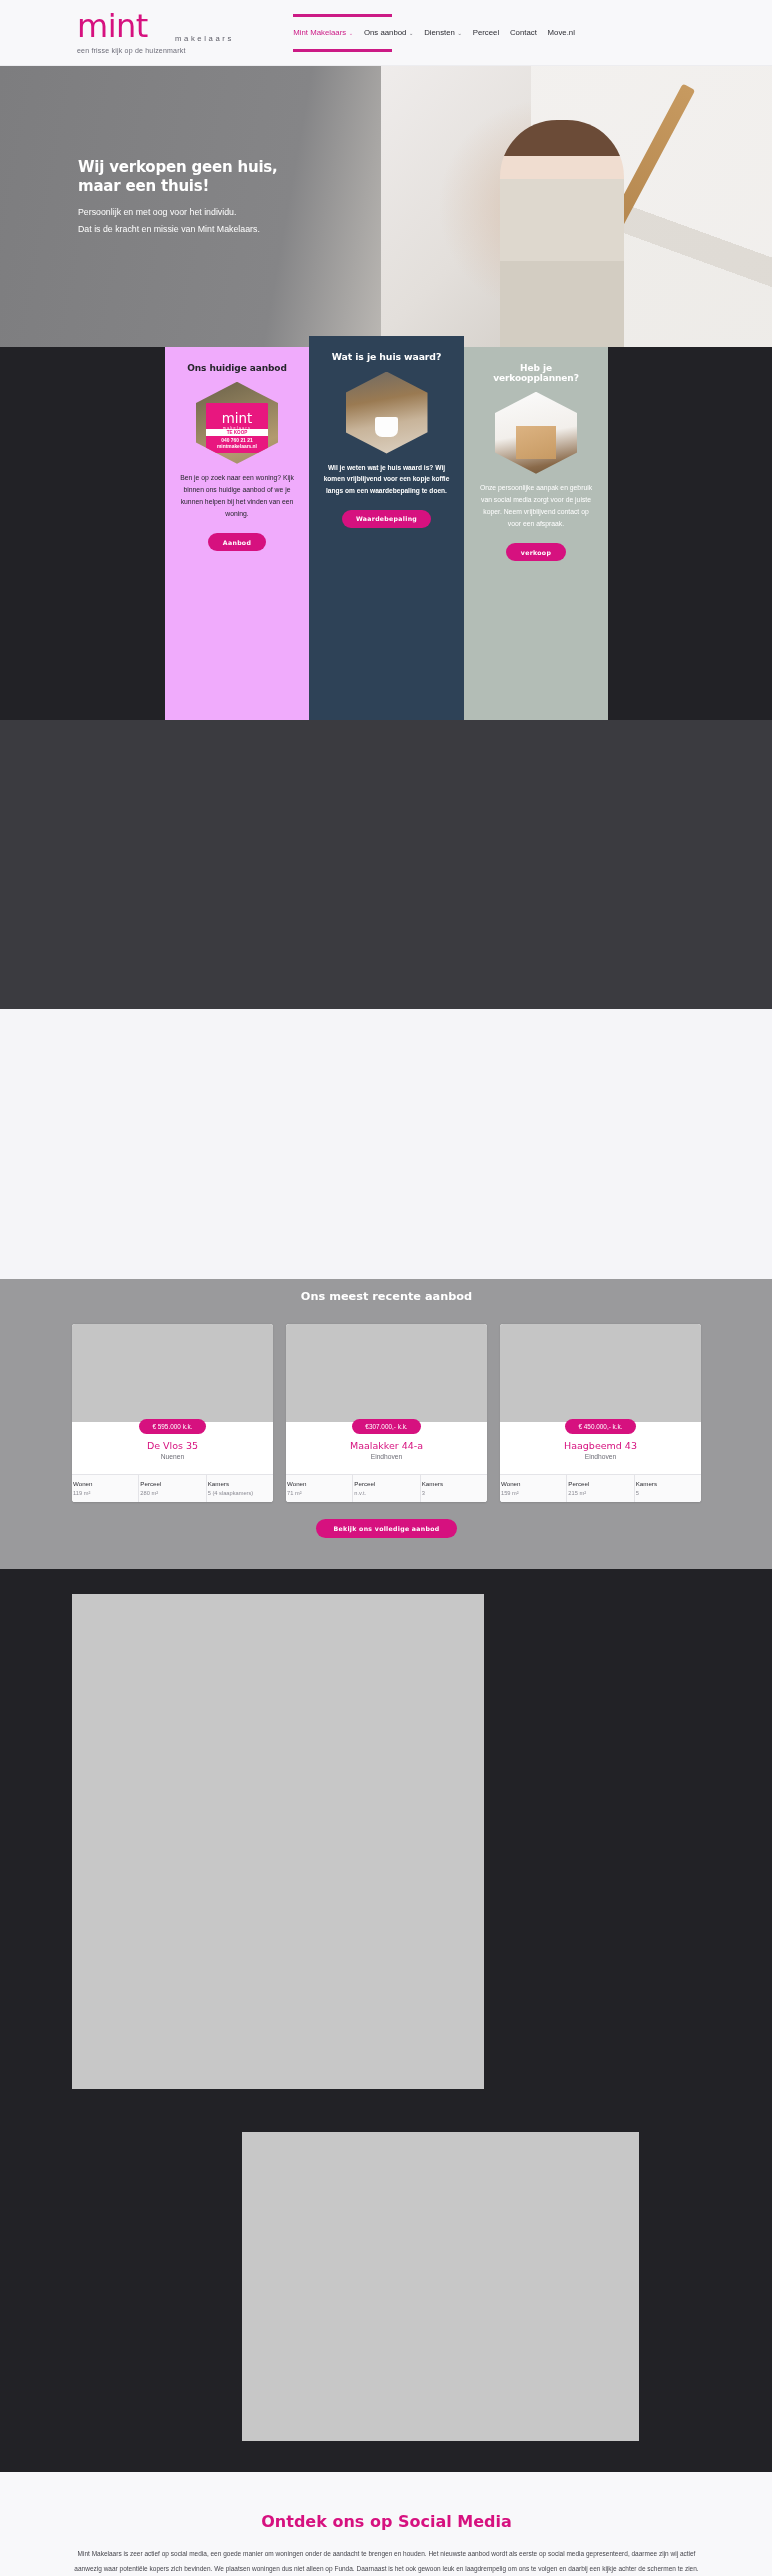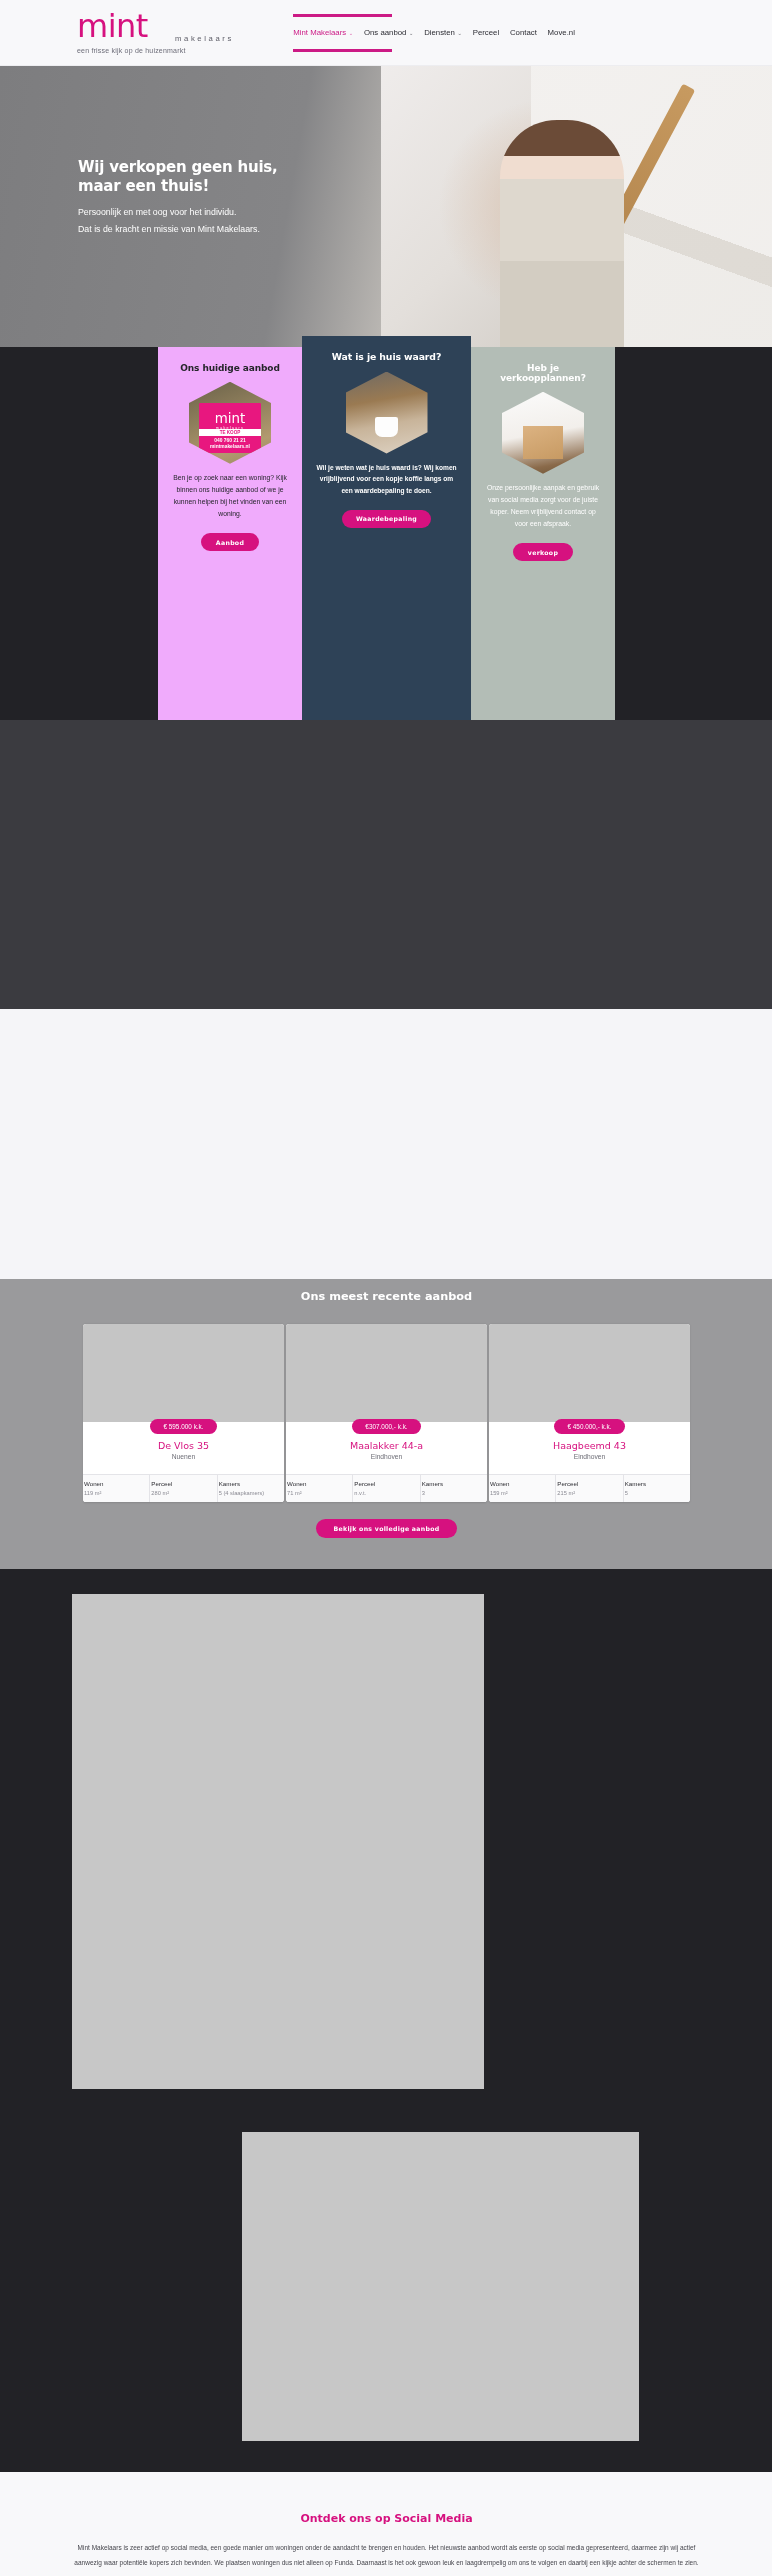--- a/index.html
+++ b/index.html
@@ -102,21 +102,21 @@
     font-size: 15px; line-height: 1.26; color: #fff; font-weight: 700; letter-spacing: -0.2px;
   }
   .hero p { color: #fff; font-size: 8.8px; margin-top: 11.3px; }
   .hero p + p { margin-top: 7.2px; }
 
   
   .cards-band { background: #222226; padding: 0 0 0 0; position: relative; }
   .cards-row { display: flex; justify-content: center; gap: 0; }
   .promo-card { width: 144px; padding: 15.5px 12.4px 20.6px; text-align: center; }
   .promo-card.light  { background: #f0abfc; color: #25252b; min-height: 361px; }
-  .promo-card.dark   { background: #2e4257; color: #fff; min-height: 384px; margin-top: -11.3px; width: 169px; }
+  .promo-card.dark   { background: #2e4257; color: #fff; min-height: 384px; margin-top: -11.3px; width: 155px; }
   .promo-card.sage   { background: #b3bdb6; color: #fff; min-height: 361px; }
   .promo-card h2 {
     font-family: "DejaVu Sans", sans-serif;
     font-size: 9px; font-weight: 700; letter-spacing: -0.1px; margin-bottom: 9.3px;
   }
   .promo-card.dark h2 { font-size: 9.3px; }
   .hex {
     width: 82px; height: 82px; margin: 3.1px auto 8.2px;
     clip-path: polygon(50% 0%, 100% 26%, 100% 74%, 50% 100%, 0% 74%, 0% 26%);
   }
@@ -167,21 +167,21 @@
 
   .dark-filler { background: #3b3b40; height: 289px; }
   .light-filler { background: #f5f5f8; height: 270px; }
 
   
   .listings { background: #9a9a9c; padding: 11px 0 31px; }
   .listings h2 {
     text-align: center; color: #fff; font-weight: 700; font-size: 11.3px;
     font-family: "DejaVu Sans", sans-serif; margin-bottom: 21.6px;
   }
-  .listing-row { display: flex; justify-content: center; gap: 2px; }
+  .listing-row { display: flex; justify-content: center; gap: 13px; }
   .listing-card {
     width: 201px; background: #fff; border-radius: 3.1px; overflow: hidden;
     box-shadow: 0 0.5px 2.1px rgba(0,0,0,.12);
   }
   .listing-photo { height: 98px; background: #c5c5c5; }
   .listing-body { padding: 0 8.2px 7.2px; text-align: center; position: relative; }
   .price-pill {
     display: inline-block; background: #d6117f; color: #fff; font-size: 6.4px;
     padding: 4.1px 13.4px; border-radius: 12.4px; margin-top: -9.8px; position: relative;
   }
@@ -199,21 +199,21 @@
   .listings-cta .pill { margin-top: 0; padding: 6.2px 17.5px; }
 
   
   .gallery { background: #222226; padding: 25px 0 31px; }
   .gal-img-1 { width: 412px; height: 495px; background: #c7c7c7; margin-left: 72px; }
   .gal-img-2 { width: 397px; height: 309px; background: #c7c7c7; margin-left: 242px; margin-top: 43px; }
 
   
   .social { background: #f8f8fa; padding: 40px 0 43px; text-align: center; }
   .social h2 {
-    color: #d6117f; font-size: 11px; font-weight: 700;
+    color: #d6117f; font-size: 16px; font-weight: 700;
     font-family: "DejaVu Sans", sans-serif; margin-bottom: 15.5px;
   }
   .social p {
     max-width: 626px; margin: 0 auto; font-size: 6.5px; line-height: 2.3; color: #45454c;
   }
 </style>
 </head>
 <body>
 
 <header class="site-header">

